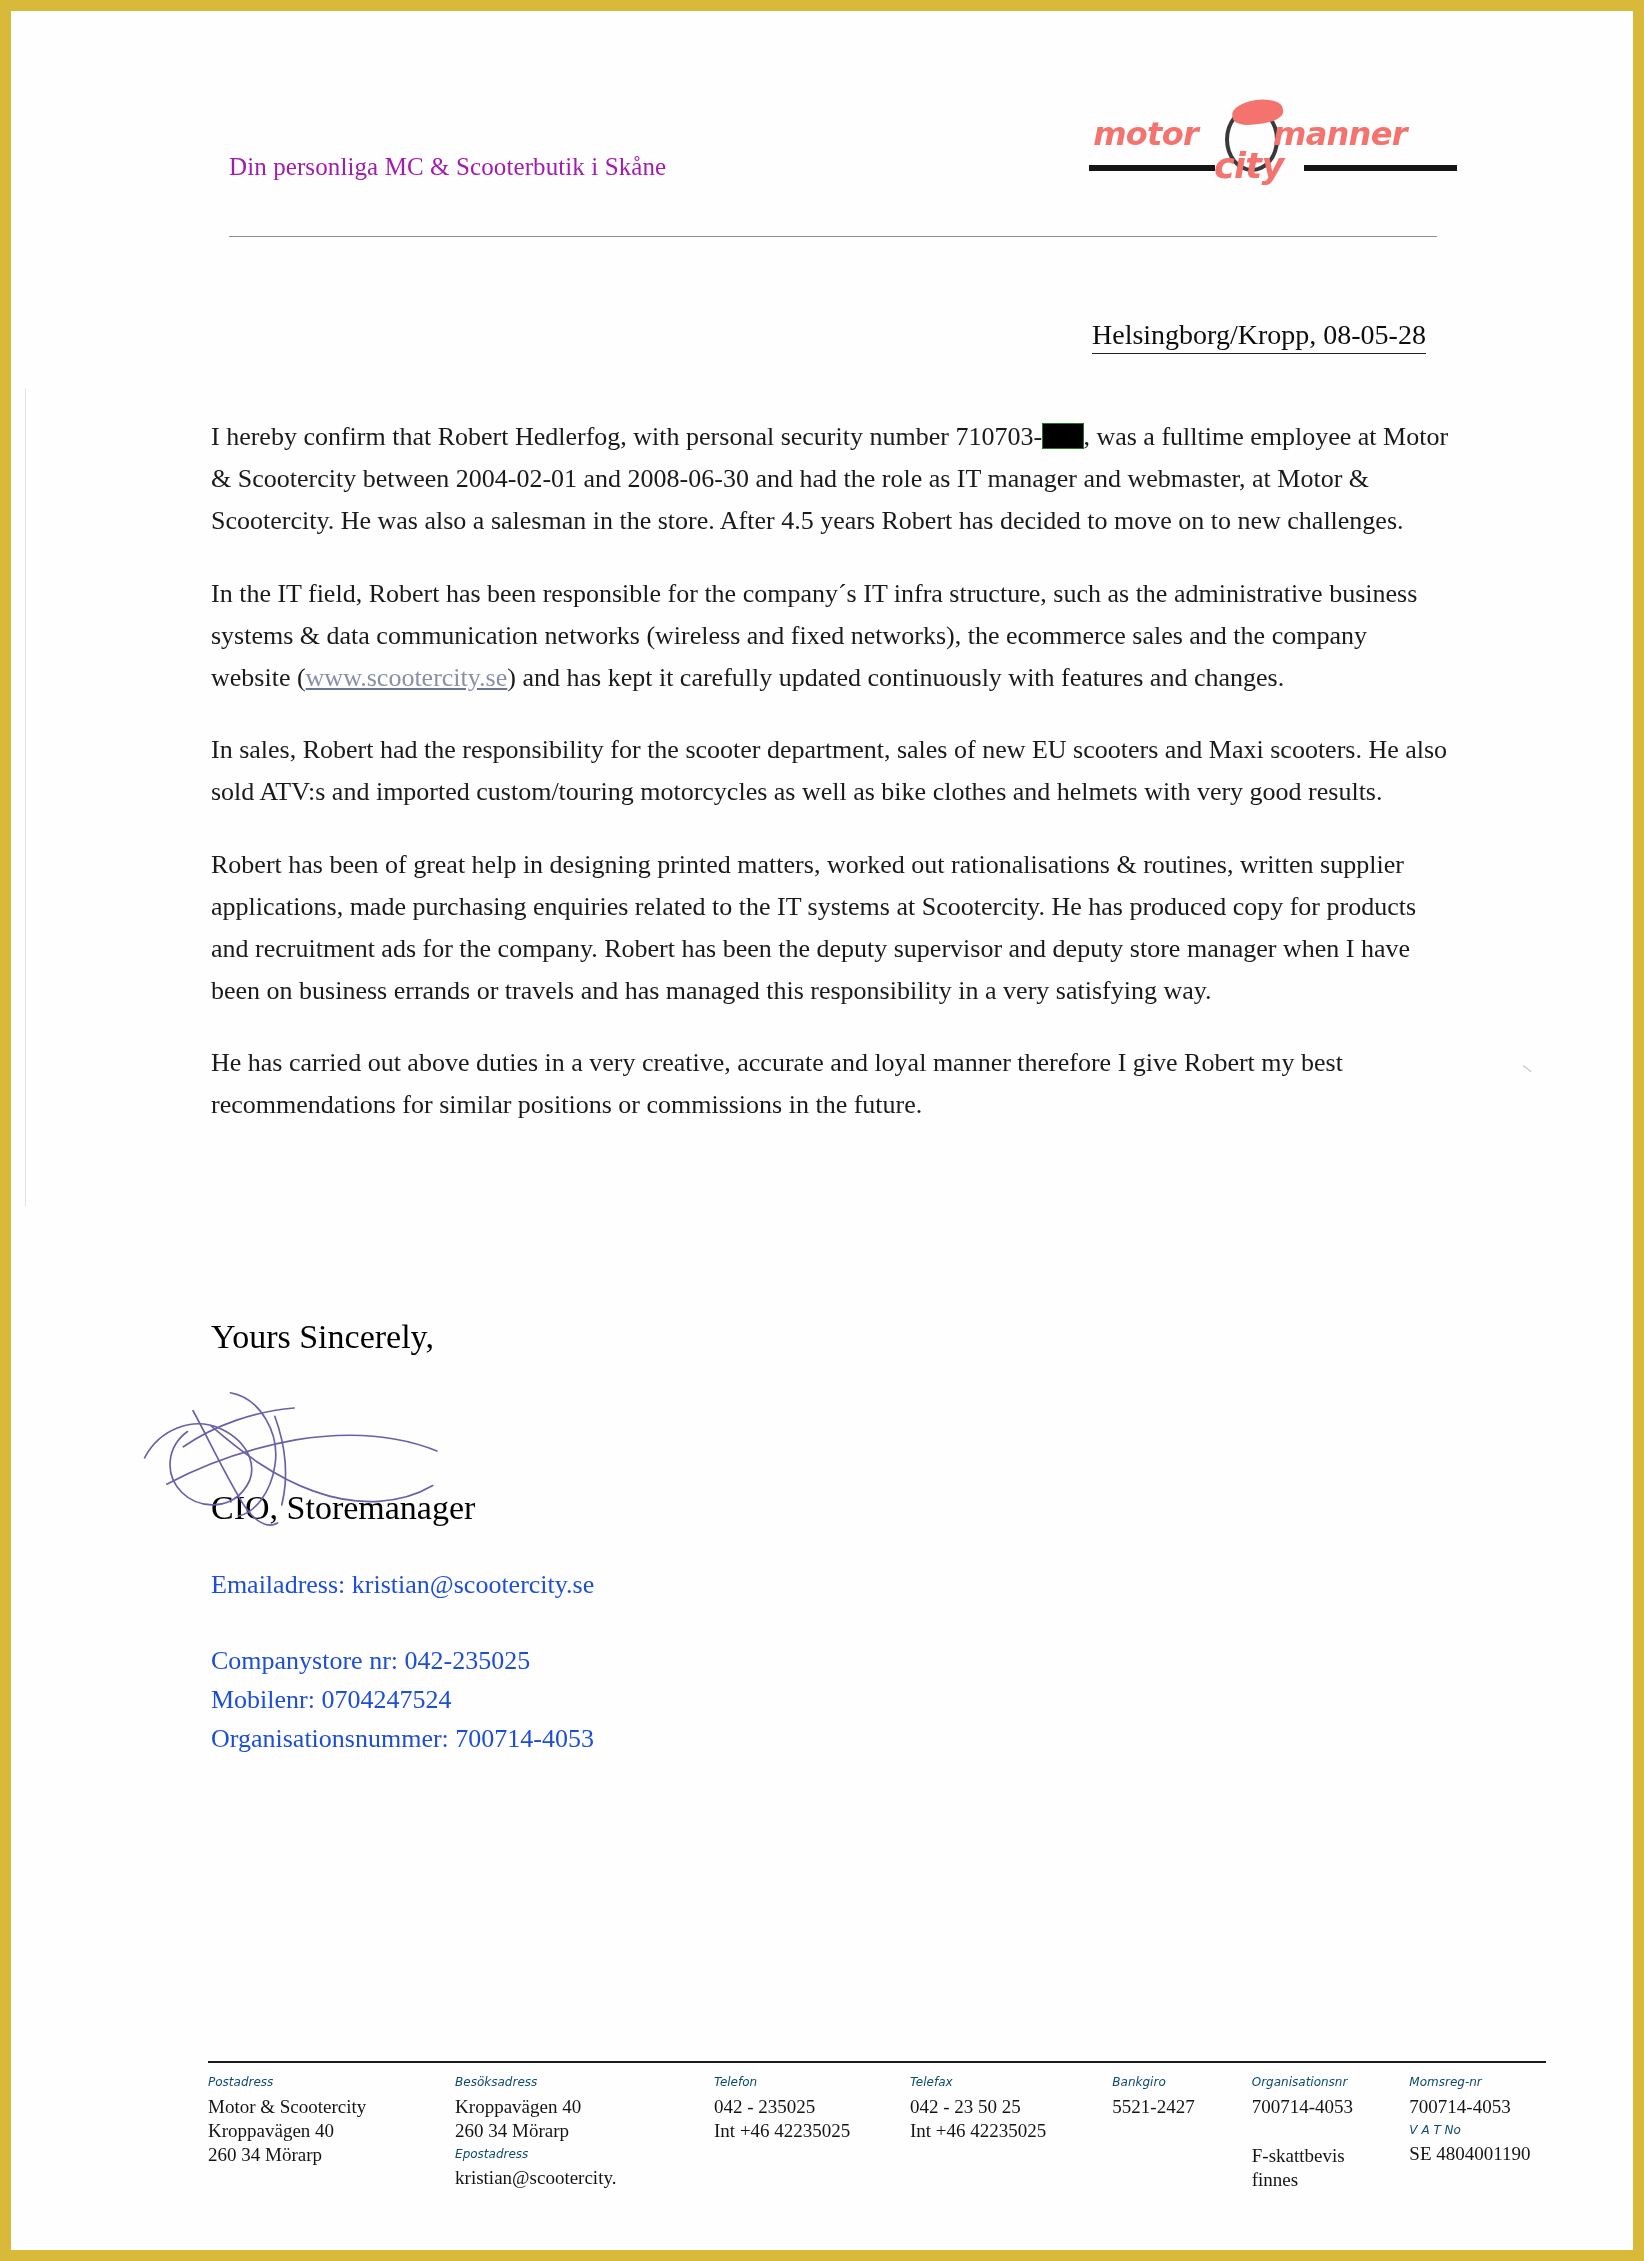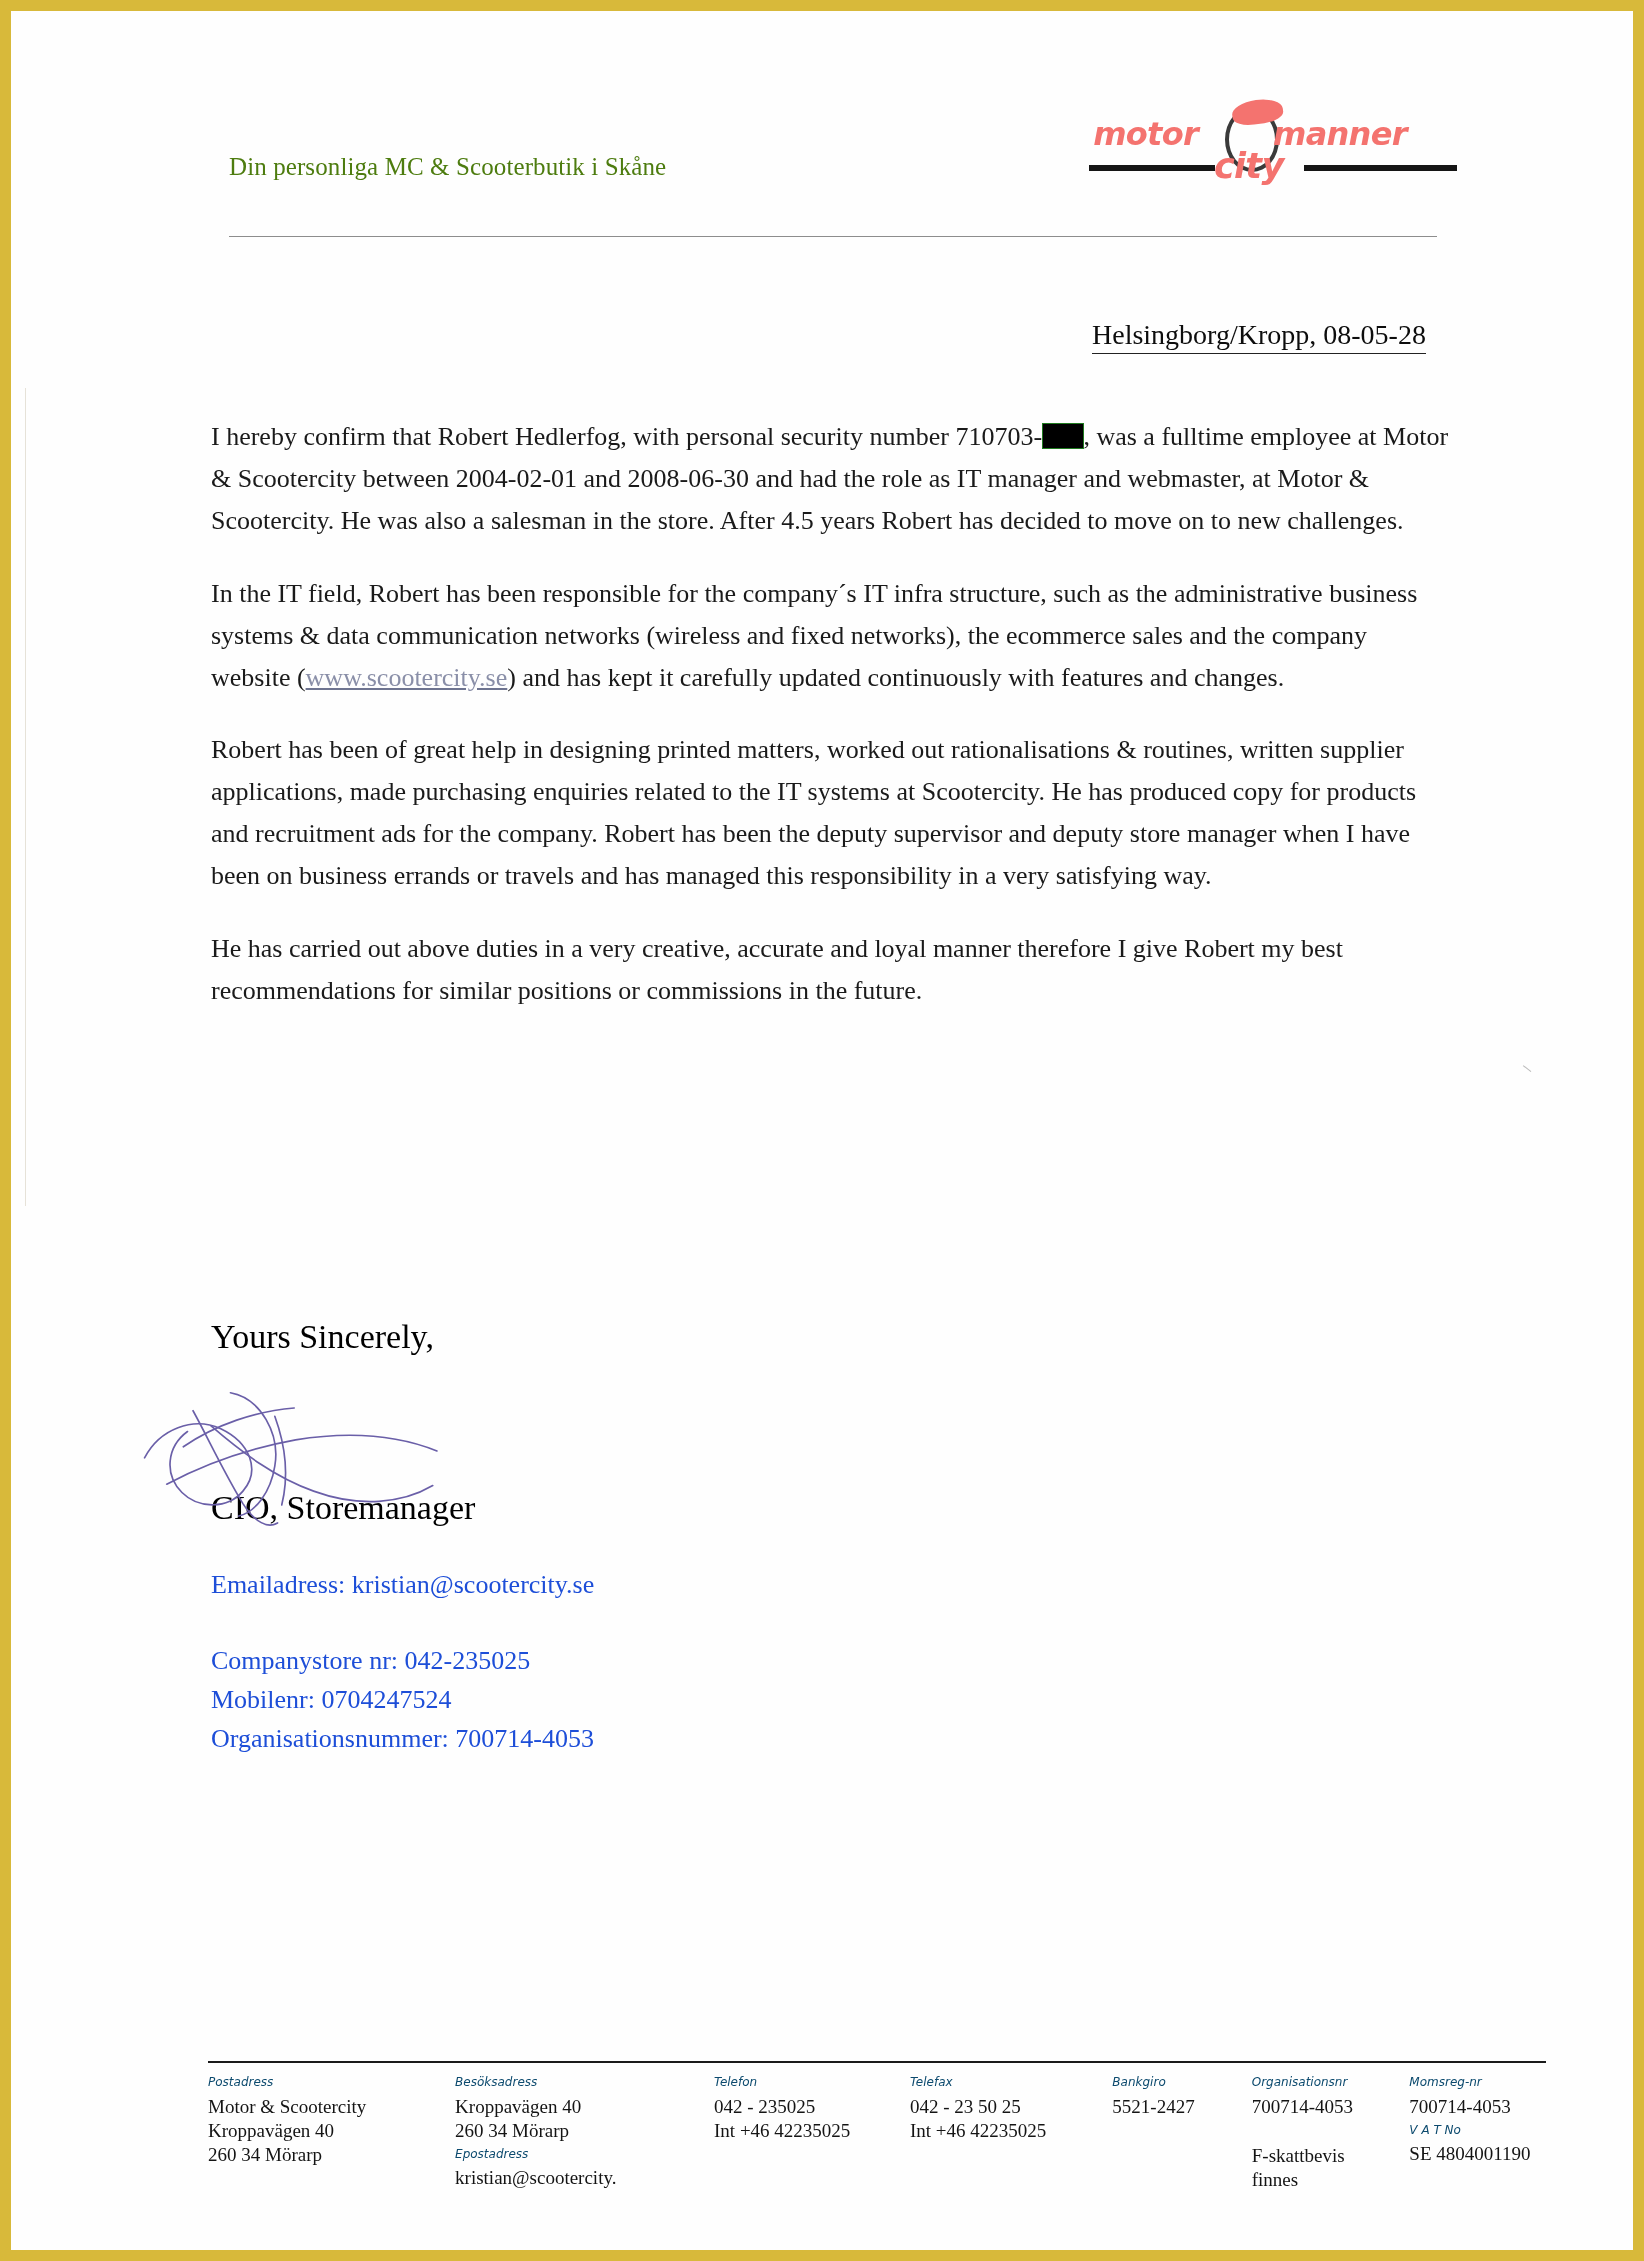--- a/index.html
+++ b/index.html
@@ -44,21 +44,21 @@
   }
 
   
   .letterhead {
     position: absolute;
     left: 229px; top: 153px;
     width: 1207px;
   }
   .tagline {
     font-size: 25px;
-    color: #4d7c0f;
+    color: #a21caf;
     letter-spacing: 0.1px;
     white-space: nowrap;
     font-family: "Liberation Serif", "DejaVu Serif", serif;
   }
   .head-rule {
     position: absolute;
     left: 229px; top: 236px;
     width: 1208px;
     height: 1.4px;
     background: #8d8d8d;
@@ -256,20 +256,21 @@
   </div>
 
   <div class="dateline">Helsingborg/Kropp, 08-05-28</div>
 
   <div class="body-block">
 
     <p class="para"><span>I hereby confirm that Robert Hedlerfog, with personal security number 710703-</span><span class="redaction"></span><span>, was a fulltime employee at Motor &amp; Scootercity between 2004-02-01 and 2008-06-30 and had the role as IT manager and webmaster, at Motor &amp; Scootercity. He was also a salesman in the store. After 4.5 years Robert has decided to move on to new challenges.</span></p>
 
     <p class="para"><span>In the IT field, Robert has been responsible for the company´s IT infra structure, such as the administrative business systems &amp; data communication networks (wireless and fixed networks), the ecommerce sales and the company website (</span><span class="weblink">www.scootercity.se</span><span>) and has kept it carefully updated continuously with features and changes.</span></p>
 
+    <p class="para">In sales, Robert had the responsibility for the scooter department, sales of new EU scooters and Maxi scooters. He also sold ATV:s and imported custom/touring motorcycles as well as bike clothes and helmets with very good results.</p>
 
     <p class="para">Robert has been of great help in designing printed matters, worked out rationalisations &amp; routines, written supplier applications, made purchasing enquiries related to the IT systems at Scootercity. He has produced copy for products and recruitment ads for the company. Robert has been the deputy supervisor and deputy store manager when I have been on business errands or travels and has managed this responsibility in a very satisfying way.</p>
 
     <p class="para">He has carried out above duties in a very creative, accurate and loyal manner therefore I give Robert my best recommendations for similar positions or commissions in the future.</p>
 
   </div>
 
   <div class="signoff">
     <div class="sign-line">Yours Sincerely,</div>
     <div class="gap-lg"></div>

